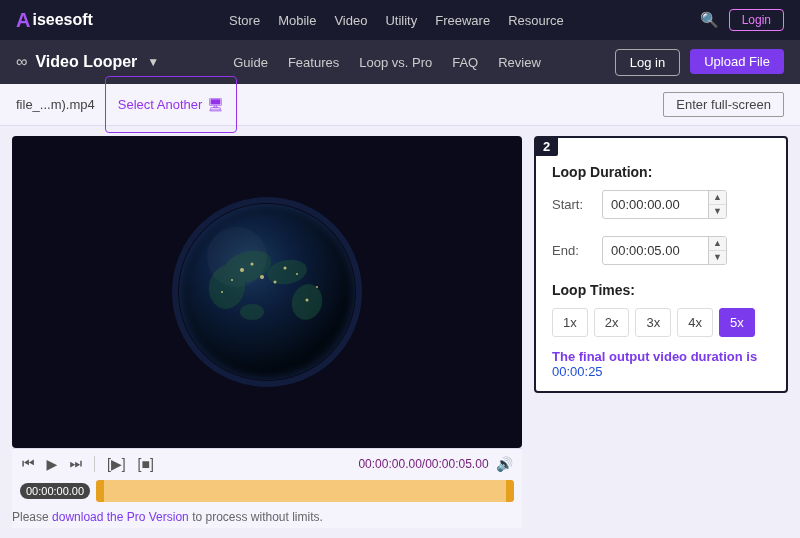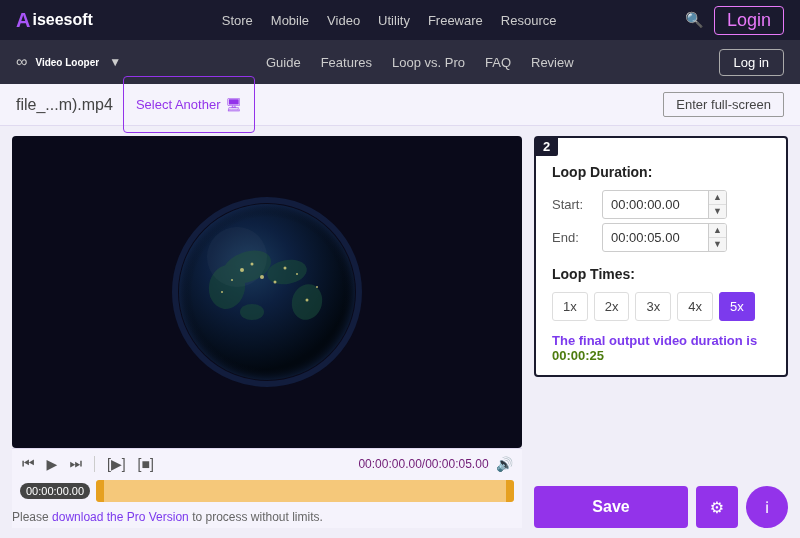--- a/index.html
+++ b/index.html
@@ -20,36 +20,36 @@
     .top-nav-links { display: flex; align-items: center; gap: 18px; }
     .top-nav-links a { color: #ccc; font-size: 13px; text-decoration: none; }
     .top-nav-right { display: flex; align-items: center; gap: 10px; }
     .search-icon-btn { color: #ccc; background: none; border: none; cursor: pointer; font-size: 15px; }
     .login-btn {
       border: 1px solid #e879f9;
       color: #e879f9;
       background: transparent;
       padding: 3px 12px;
       border-radius: 4px;
-      font-size: 18px;
+      font-size: 12px;
       cursor: pointer;
     }
 
     
     .sub-nav {
       background: #2d2d3f;
       display: flex;
       align-items: center;
       padding: 0 16px;
       height: 44px;
       justify-content: space-between;
     }
     .sub-nav-left { display: flex; align-items: center; gap: 8px; }
     .loop-icon { color: #ccc; font-size: 16px; }
-    .sub-nav-title { color: white; font-size: 10px; font-weight: bold; }
+    .sub-nav-title { color: white; font-size: 16px; font-weight: bold; }
     .dropdown-arrow { color: #ccc; font-size: 12px; margin-left: 2px; }
     .sub-nav-links { display: flex; align-items: center; gap: 20px; }
     .sub-nav-links a { color: #ccc; font-size: 13px; text-decoration: none; text-align: center; }
     .sub-nav-right { display: flex; align-items: flex-start; gap: 10px; }
     .log-in-btn {
       border: 1px solid #aaa;
       color: white;
       background: transparent;
       padding: 5px 14px;
       border-radius: 4px;
@@ -70,21 +70,21 @@
     .toolbar {
       background: #f5f3fc;
       display: flex;
       align-items: center;
       padding: 0 16px;
       height: 42px;
       border-bottom: 1px solid #e0daf0;
       justify-content: space-between;
     }
     .toolbar-left { display: flex; align-items: center; gap: 10px; }
-    .filename { font-size: 16px; color: #444; }
+    .filename { font-size: 13px; color: #444; }
     .select-another-btn {
       border: 1px solid #9333ea;
       color: #9333ea;
       background: transparent;
       padding: 20px 12px;
       border-radius: 4px;
       font-size: 13px;
       cursor: pointer;
       display: flex; align-items: center; gap: 5px;
     }
@@ -226,21 +226,21 @@
     .section-label {
       font-size: 14px;
       font-weight: bold;
       color: #222;
       margin-bottom: 10px;
       margin-top: 14px;
     }
     .time-row {
       display: flex;
       align-items: center;
-      margin-bottom: 4px;
+      margin-bottom: 17px;
       gap: 10px;
     }
     .time-row-label {
       font-size: 13px;
       color: #555;
       width: 40px;
     }
     .time-input-wrap {
       display: flex;
       align-items: center;
@@ -373,20 +373,21 @@
   </div>
   <div class="sub-nav-links">
     <a>Guide</a>
     <a>Features</a>
     <a>Loop vs. Pro</a>
     <a>FAQ</a>
     <a>Review</a>
   </div>
   <div class="sub-nav-right">
     <button class="log-in-btn">Log in</button>
+    <button class="upload-btn">Upload File</button>
   </div>
 </div>
 
 <div class="toolbar">
   <div class="toolbar-left">
     <span class="filename">file_...m).mp4</span>
     <button class="select-another-btn">
       <span>Select Another</span>
       <span>🖥</span>
     </button>
@@ -505,23 +506,18 @@
 
       <div class="loop-times-row">
         <button class="loop-btn">1x</button>
         <button class="loop-btn">2x</button>
         <button class="loop-btn">3x</button>
         <button class="loop-btn">4x</button>
         <button class="loop-btn active">5x</button>
       </div>
 
       <div class="output-duration">
-        <span>The final output video duration is </span><span style="color:#4d7c0f;font-weight:bold;">00:00:25</span>
+        <span>The final output video duration is </span><span style="color:#1d4ed8;font-weight:normal;">00:00:25</span>
       </div>
     </div>
 
-    <div class="save-area">
-      <button class="save-btn">Save</button>
-      <button class="settings-btn">⚙</button>
-      <button class="info-btn">ℹ</button>
-    </div>
   </div>
 </div>
 
 </body></html>

